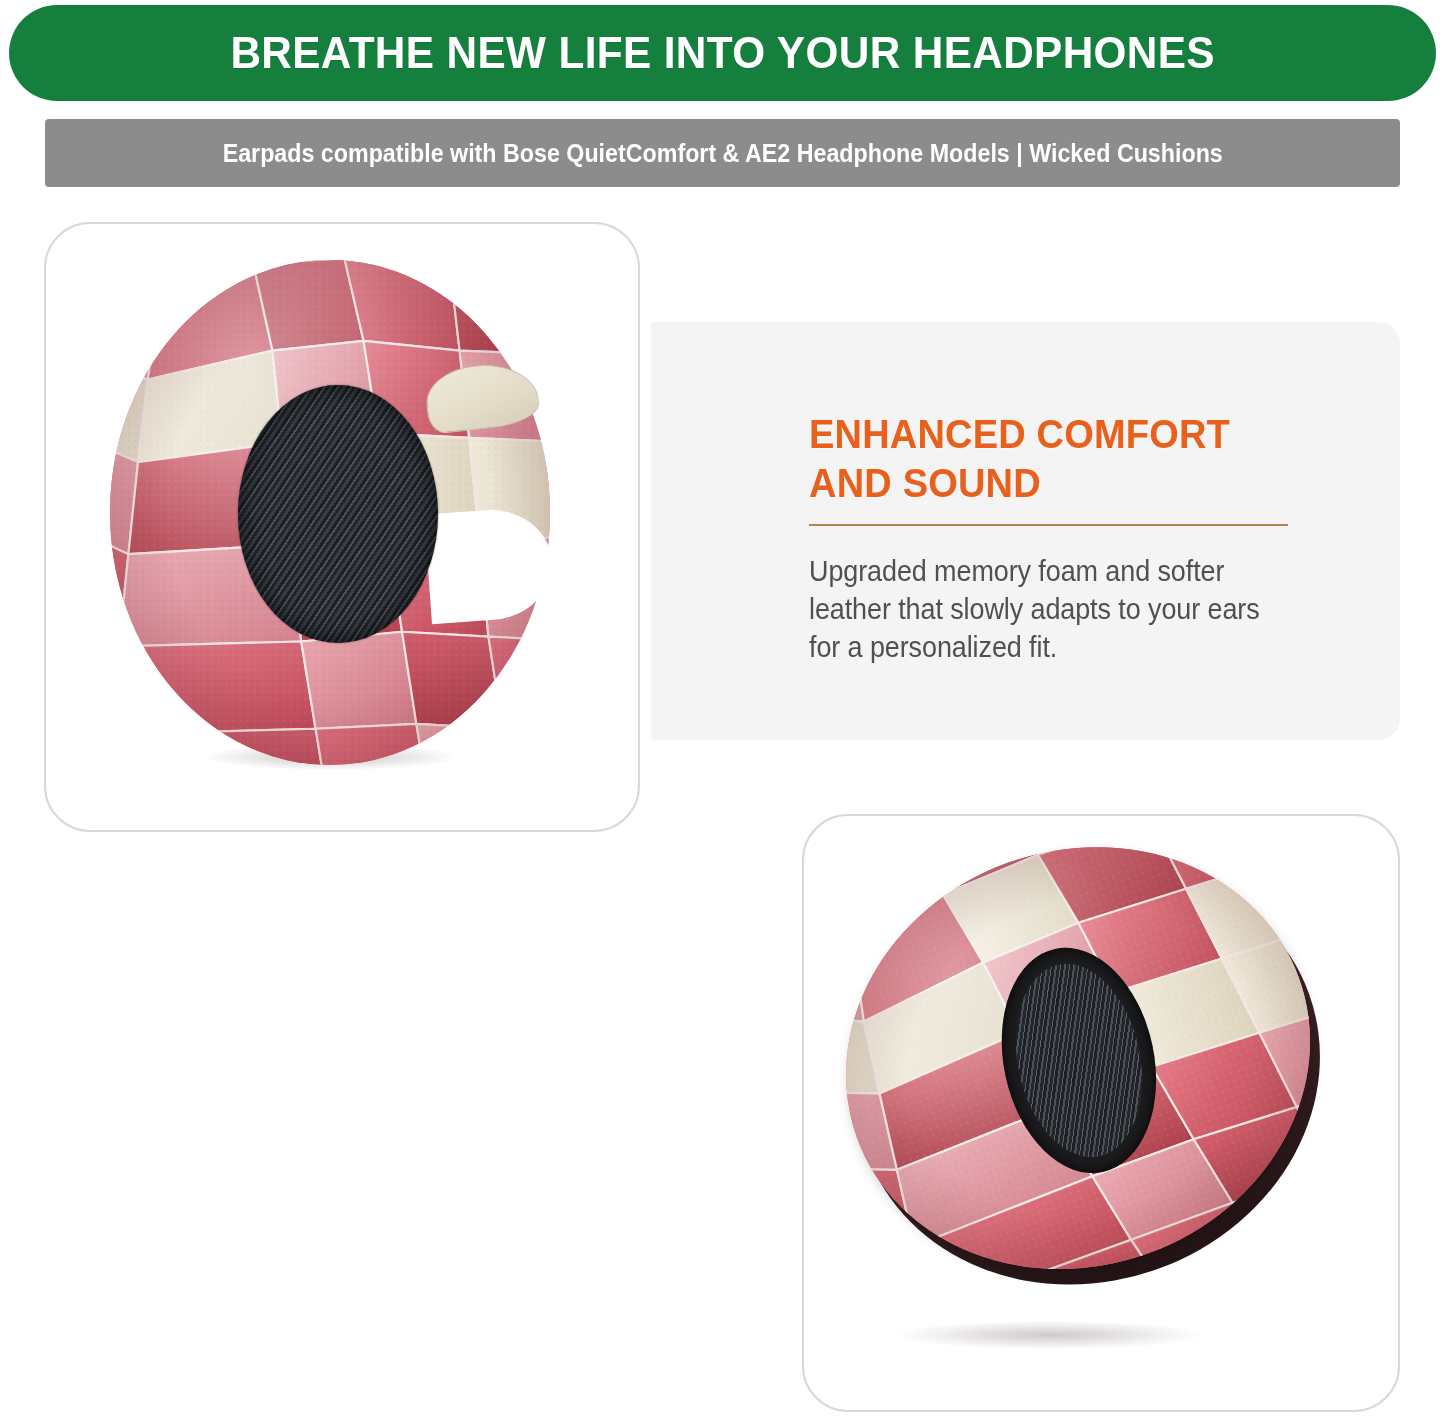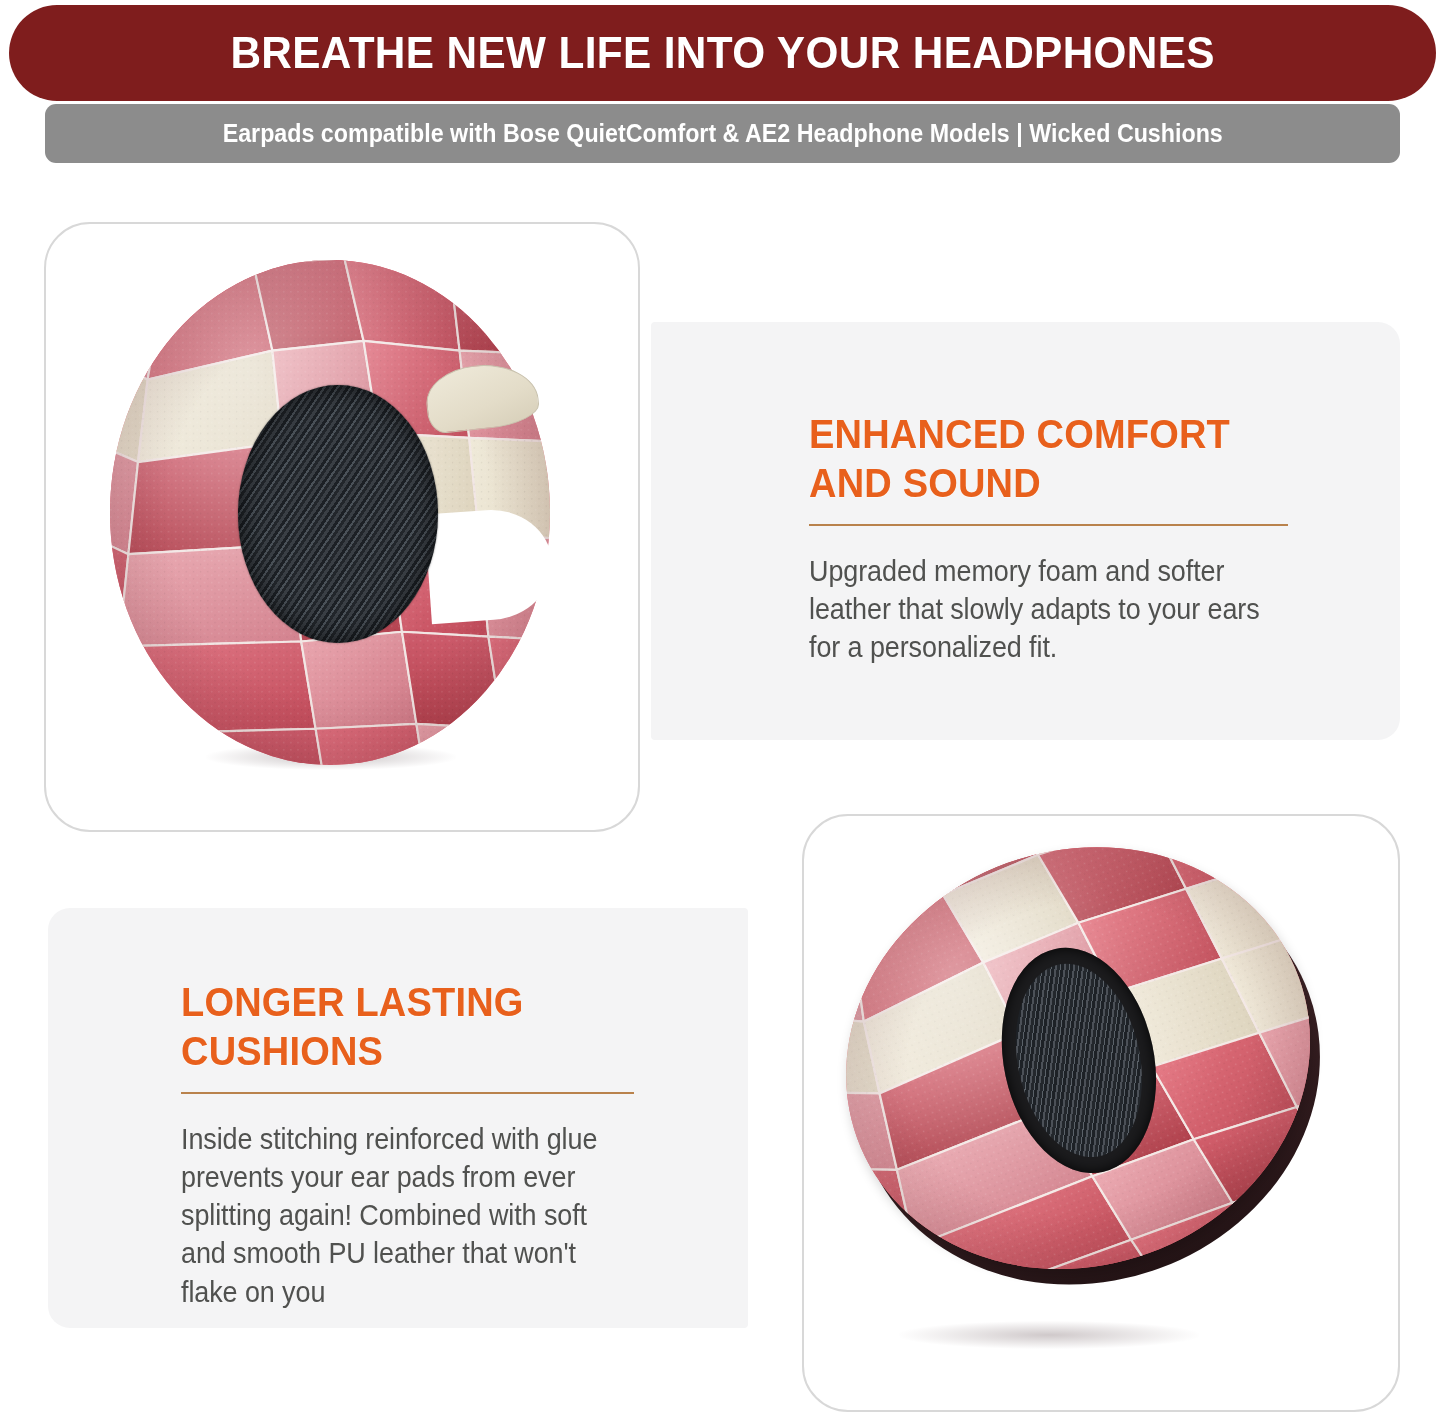--- a/index.html
+++ b/index.html
@@ -19,46 +19,46 @@
     background: #ffffff;
   }
 
   
   .banner {
     position: absolute;
     left: 9px;
     top: 5px;
     width: 1427px;
     height: 96px;
-    background: #7f1d1d;
+    background: #15803d;
     border-radius: 48px;
     display: flex;
     align-items: center;
     justify-content: center;
   }
   .banner-title {
     font-family: "Liberation Sans", sans-serif;
     font-weight: 700;
     font-size: 45px;
     letter-spacing: 0.4px;
     color: #ffffff;
     text-transform: uppercase;
     transform: scaleX(0.94);
     white-space: nowrap;
     text-shadow: 0 1px 1px rgba(0,0,0,0.10);
   }
 
   .subbar {
     position: absolute;
     left: 45px;
-    top: 104px;
+    top: 119px;
     width: 1355px;
-    height: 59px;
+    height: 68px;
     background: #8C8C8C;
-    border-radius: 11px;
+    border-radius: 4px;
     display: flex;
     align-items: center;
     justify-content: center;
   }
   .subbar-text {
     font-family: "Liberation Sans", sans-serif;
     font-weight: 700;
     font-size: 25px;
     color: #ffffff;
     transform: scaleX(0.93);
@@ -360,27 +360,20 @@
   </div>
 
   <div class="text-panel" id="panel-comfort">
     <div class="panel-inner">
       <div class="feature-title">ENHANCED COMFORT AND SOUND</div>
       <div class="rule"></div>
       <div class="feature-body">Upgraded memory foam and softer leather that slowly adapts to your ears for a personalized fit.</div>
     </div>
   </div>
 
-  <div class="text-panel" id="panel-cushions">
-    <div class="panel-inner">
-      <div class="feature-title">LONGER LASTING CUSHIONS</div>
-      <div class="rule"></div>
-      <div class="feature-body">Inside stitching reinforced with glue prevents your ear pads from ever splitting again! Combined with soft and smooth PU leather that won't flake on you</div>
-    </div>
-  </div>
 
   <div class="img-card" id="card-angle">
     <div class="pad-front-wrap">
       <div class="pad-shadow-angle"></div>
       <div class="pad-angle">
         <div class="disc-edge"></div>
         <div class="disc-top">
           <svg class="cubes" viewBox="0 0 230 205" preserveAspectRatio="none">
             <defs>
               <linearGradient id="hA" x1="0" y1="0" x2="1" y2="1">

